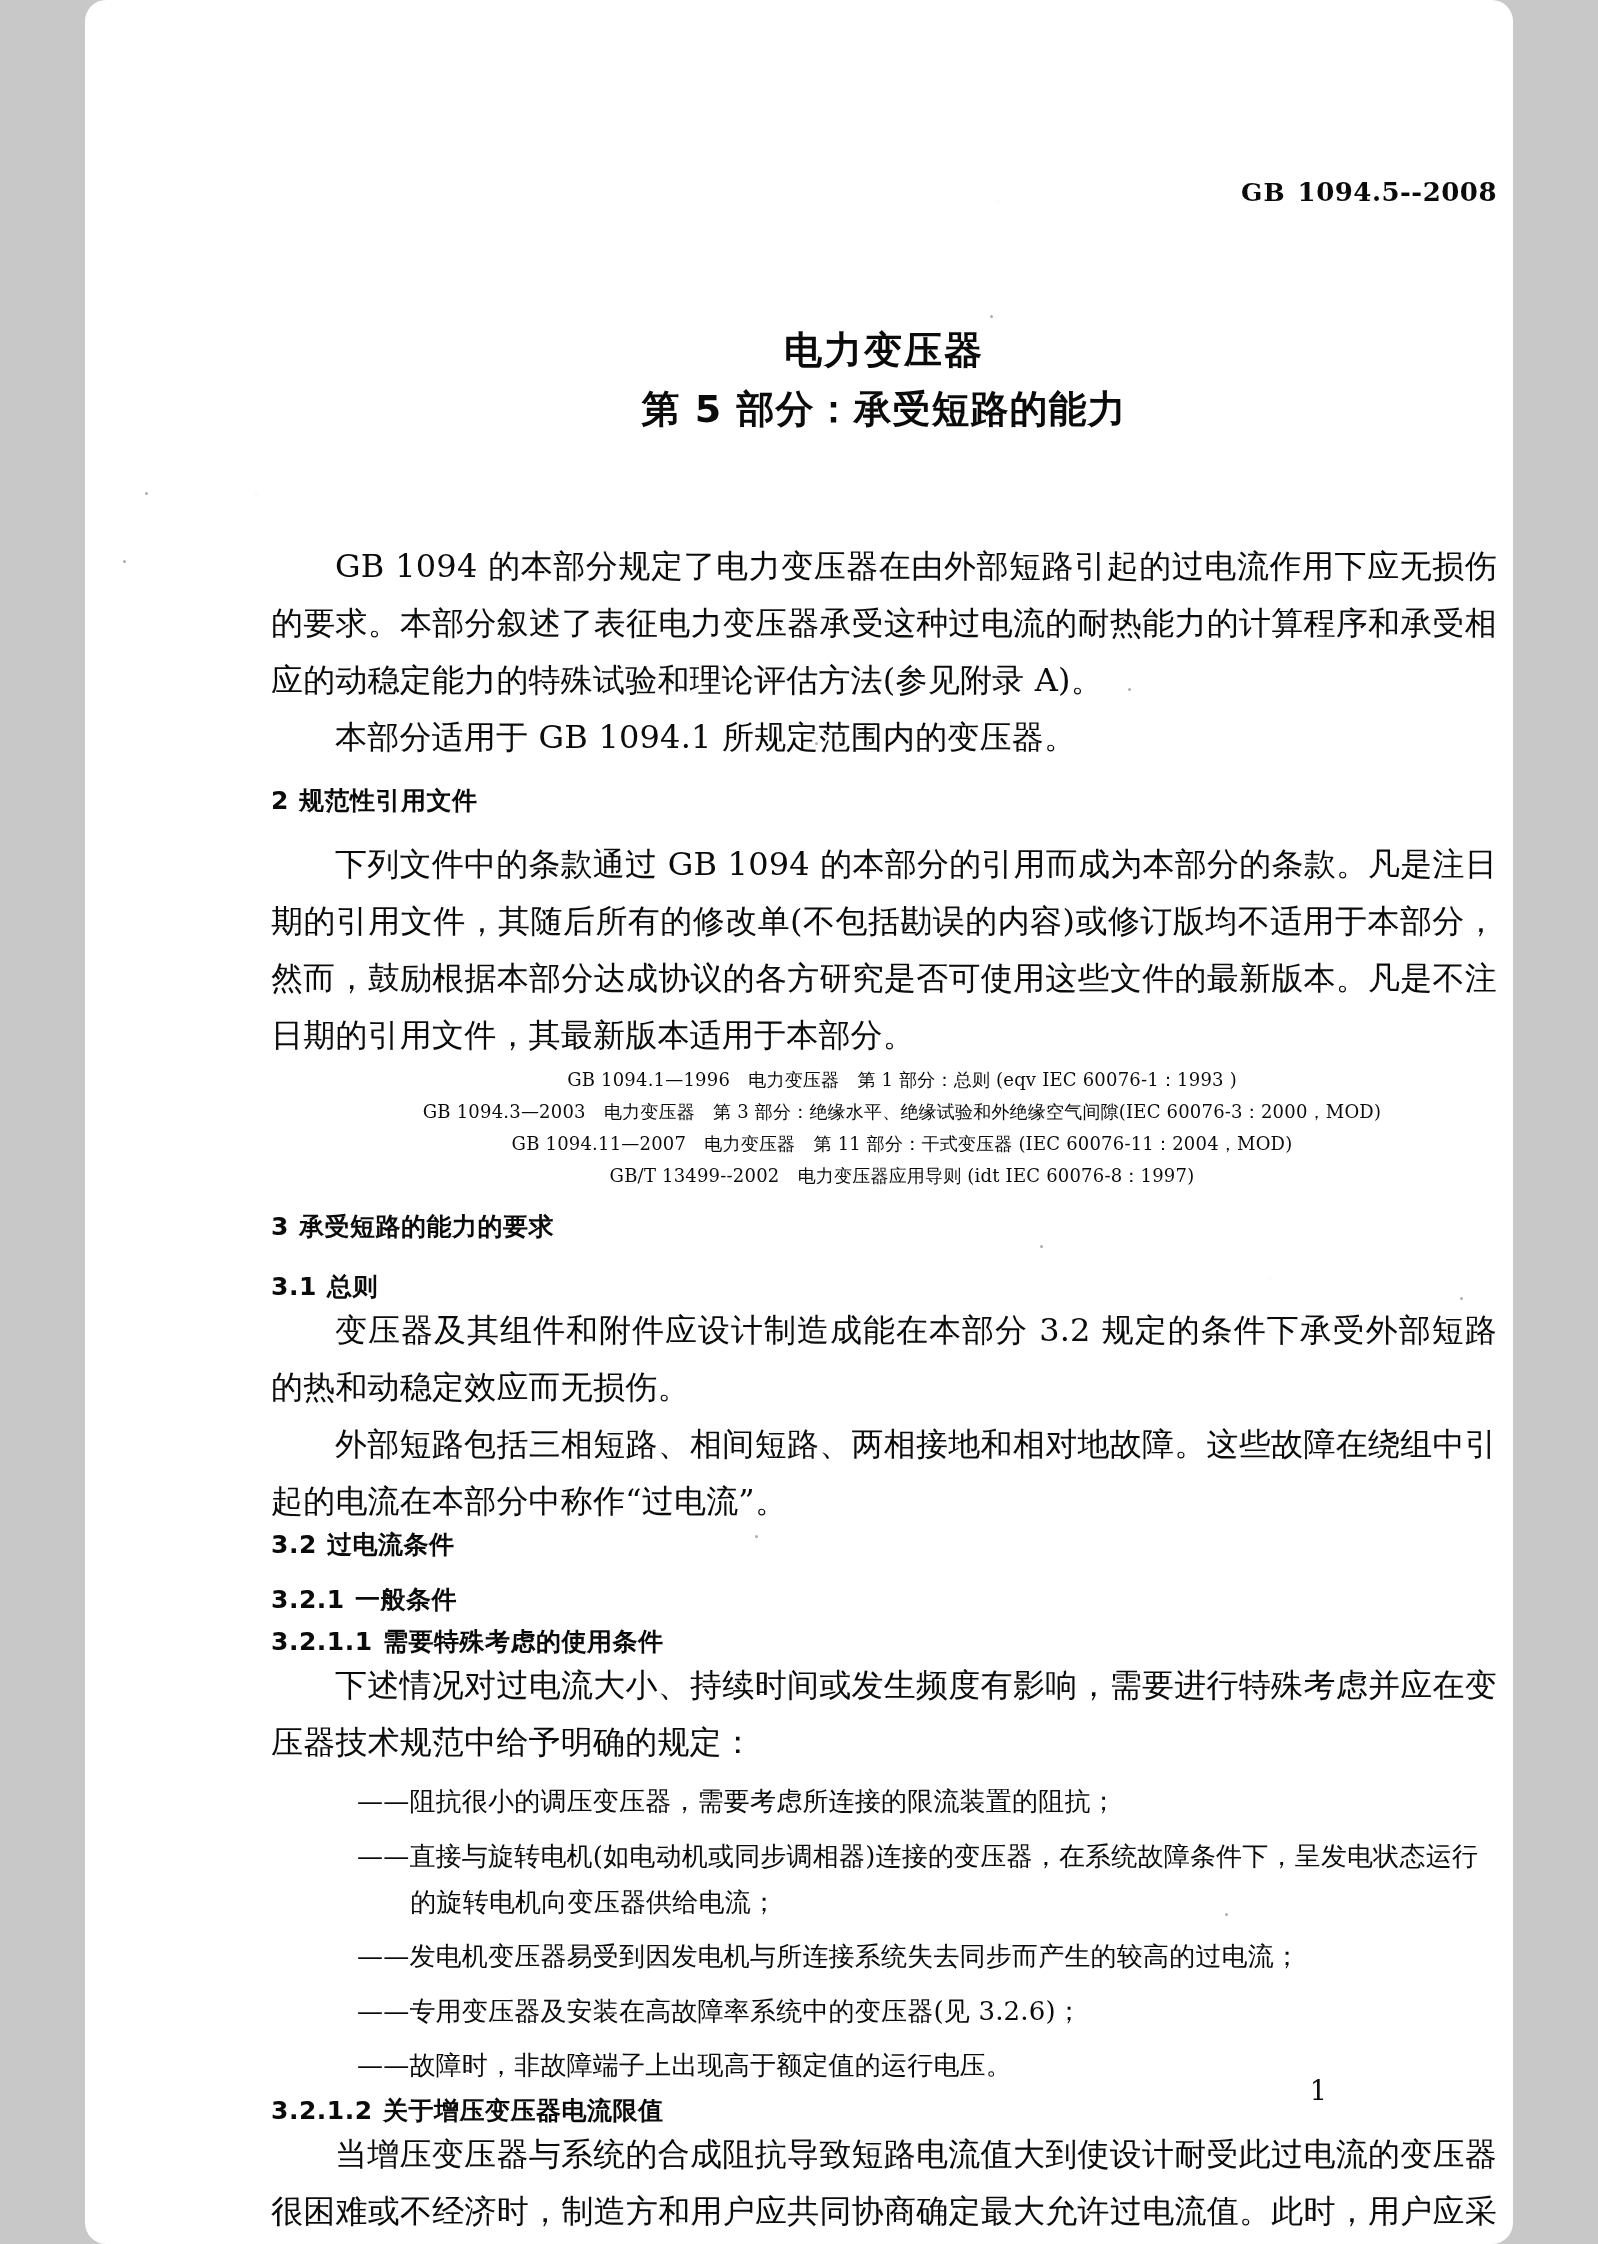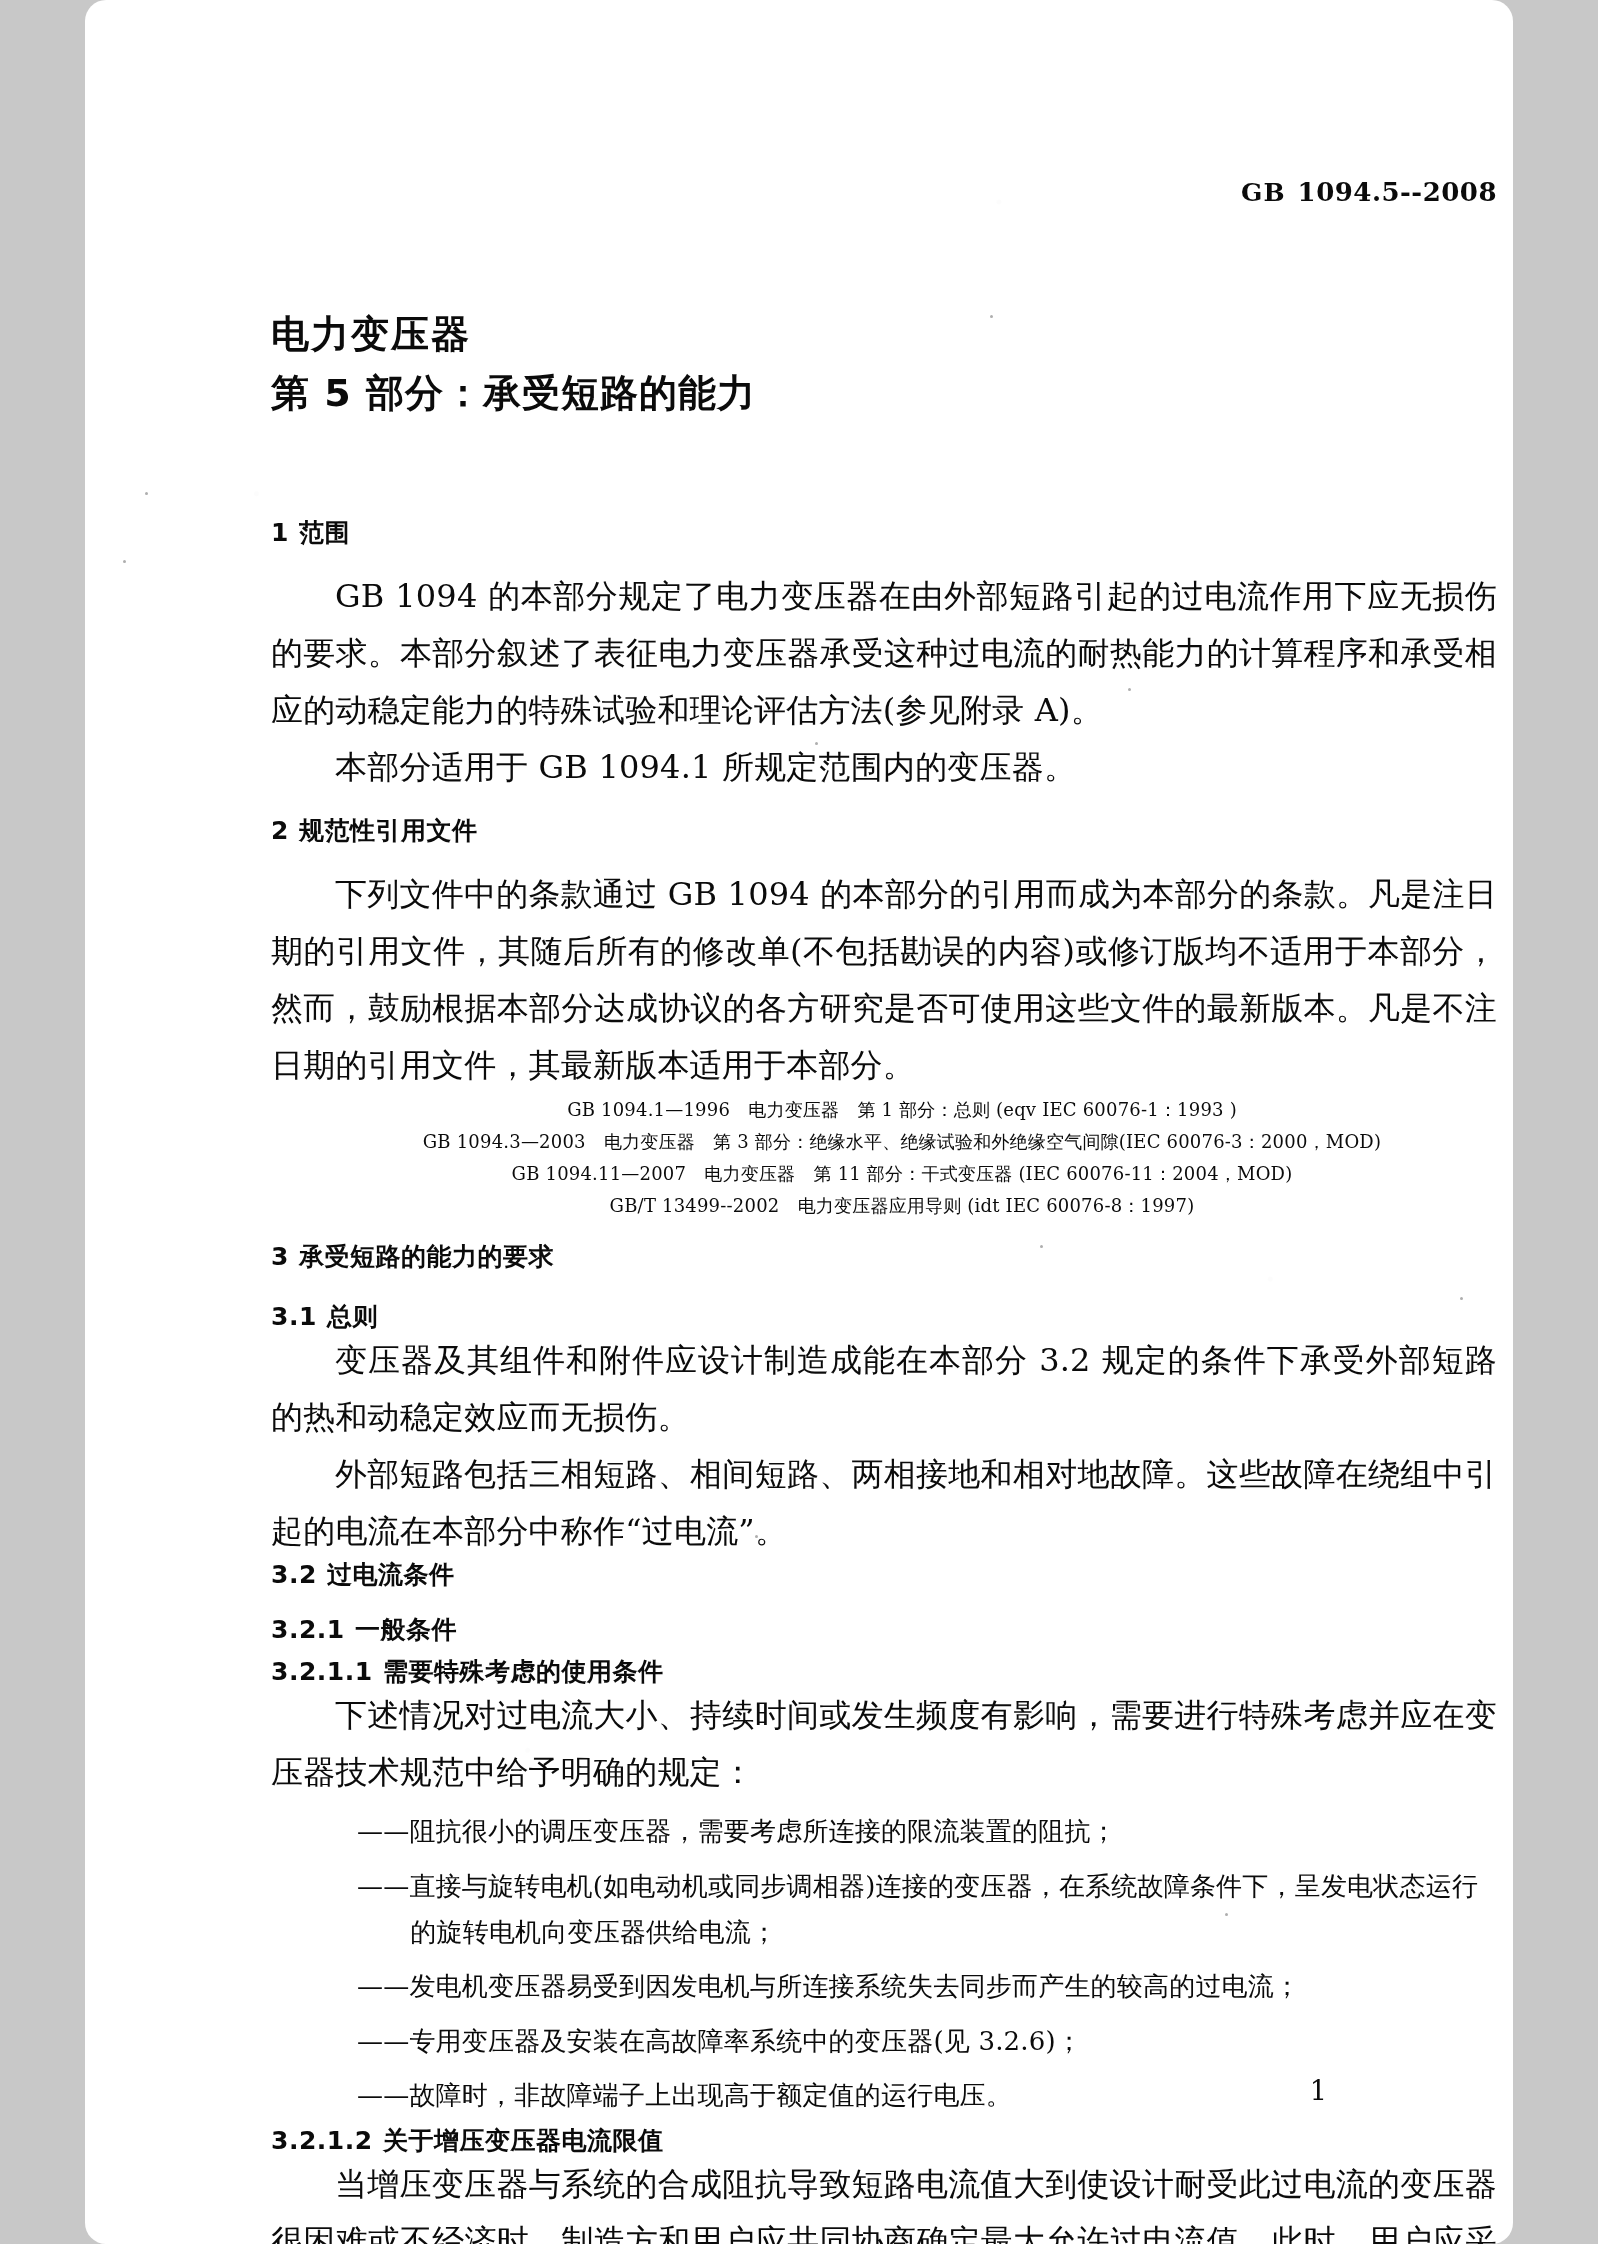--- a/index.html
+++ b/index.html
@@ -45,23 +45,24 @@
   }
   .header .gb {
     font-size: 25px;
     letter-spacing: 1px;
     margin-right: 12px;
   }
 
   
   .title-block {
     position: absolute;
-    top: 309px;
+    top: 325px;
     left: 0;
     width: 1226px;
+    text-align: center;
   }
   .doc-title-1 {
     font-family: "DejaVu Sans", "Liberation Sans", sans-serif;
     font-weight: 700;
     font-size: 38px;
     letter-spacing: 2px;
     line-height: 1.35;
   }
   .doc-title-2 {
     font-family: "DejaVu Sans", "Liberation Sans", sans-serif;
@@ -179,23 +180,20 @@
       <span class="gb">GB</span><span>1094.5--2008</span>
     </div>
 
     <div class="title-block">
       <div class="doc-title-1">电力变压器</div>
       <div class="doc-title-2">第 5 部分：承受短路的能力</div>
     </div>
 
     <div class="body-area">
 
-      <h2 class="sec">
-        <span class="num">1</span><span>范围</span>
-      </h2>
       <div class="gap-m"></div>
       <p class="para indent">GB 1094 的本部分规定了电力变压器在由外部短路引起的过电流作用下应无损伤的要求。本部分叙述了表征电力变压器承受这种过电流的耐热能力的计算程序和承受相应的动稳定能力的特殊试验和理论评估方法(参见附录 A)。</p>
       <p class="para indent">本部分适用于 GB 1094.1 所规定范围内的变压器。</p>
 
       <div class="gap-m"></div>
 
       <h2 class="sec">
         <span class="num">2</span><span>规范性引用文件</span>
       </h2>
       <div class="gap-m"></div>

